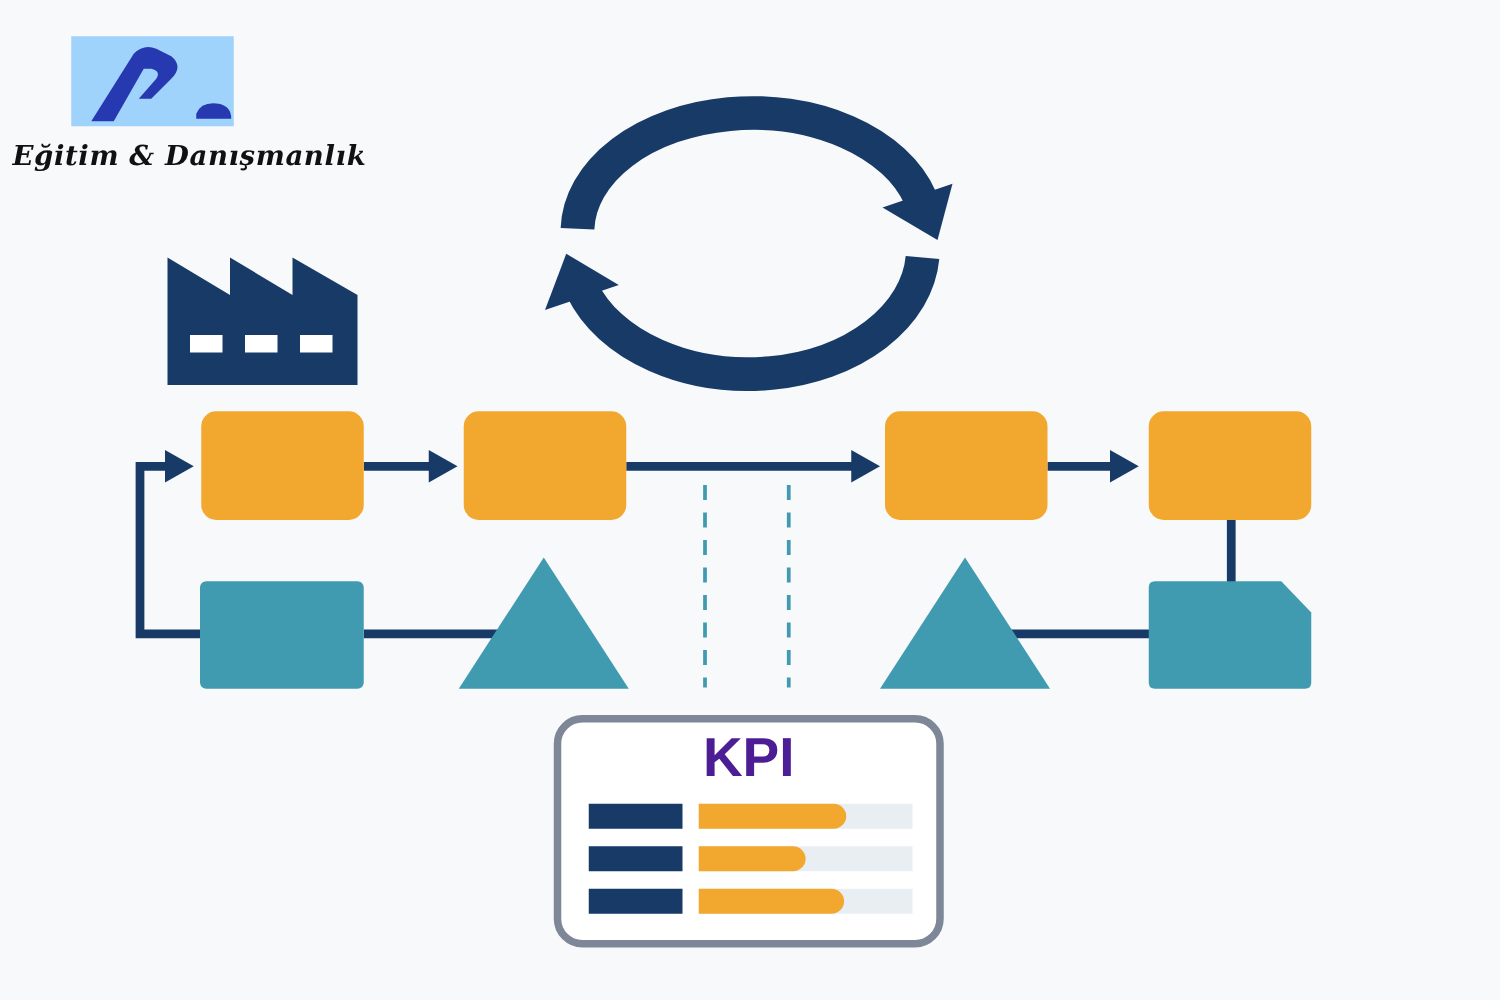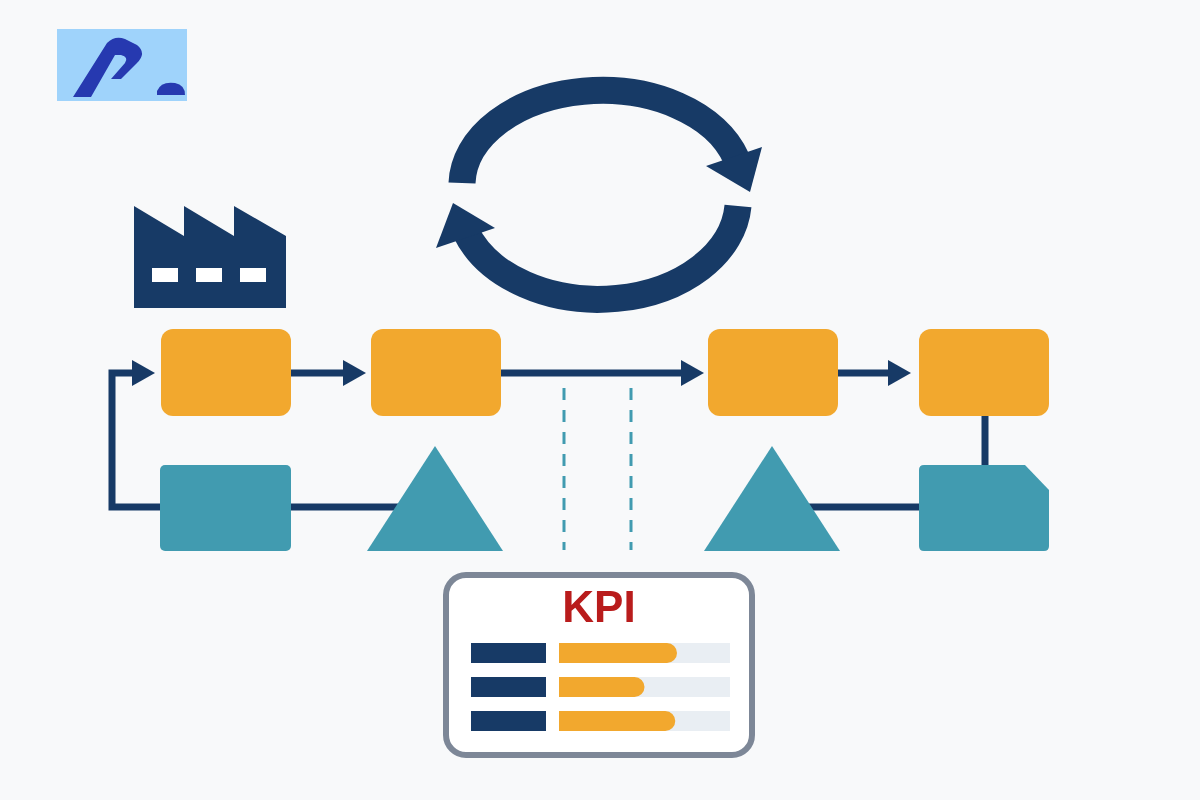--- a/index.html
+++ b/index.html
@@ -2,33 +2,34 @@
 <html><head>
 <meta charset="utf-8">
 <style>
   html,body{margin:0;padding:0;background:#f8f9fa;}
   body{width:1200px;height:800px;position:relative;overflow:hidden;font-family:"Liberation Sans",sans-serif;}
   #stage{position:absolute;left:0;top:0;width:1200px;height:800px;}
   .logo-box{position:absolute;left:57px;top:29px;width:130px;height:72px;background:#9fd3fb;}
   .logo-text{position:absolute;left:10px;font-family:"DejaVu Serif",serif;font-style:italic;font-weight:bold;font-size:22px;color:#111;letter-spacing:0.5px;}
   .logo-l1{top:112px;}
   .logo-l2{top:144px;}
-  .kpi-title{position:absolute;left:446px;top:582px;width:306px;text-align:center;font-family:"Liberation Sans",sans-serif;font-weight:bold;font-size:44px;color:#b91c1c;}
+  .kpi-title{position:absolute;left:446px;top:582px;width:306px;text-align:center;font-family:"Liberation Sans",sans-serif;font-weight:bold;font-size:44px;color:#4c1d95;}
 </style>
 </head>
 <body>
 
 <div id="stage">
 
   <div class="logo-box">
     <svg width="130" height="72" viewBox="0 0 130 72">
       <path d="M16 68 L50 14 Q58 6 68 10 L80 16 Q90 24 80 34 L64 50 L54 50 L68 34 Q72 28 64 26 L58 26 L34 68 Z" fill="#2639b0"></path>
       <path d="M100 62 Q104 52 118 54 Q128 56 128 66 L100 66 Z" fill="#2639b0"></path>
     </svg>
   </div>
+  <div class="logo-text logo-l1">Eğitim &amp; Danışmanlık</div>
 
   <svg width="1200" height="800" style="position:absolute;left:0;top:0;">
 
     <g>
       <path d="M134 308 L134 206 L184 236 L184 206 L234 236 L234 206 L286 236 L286 308 Z" fill="#173a66"></path>
       <rect x="152" y="268" width="26" height="14" fill="#fff"></rect>
       <rect x="196" y="268" width="26" height="14" fill="#fff"></rect>
       <rect x="240" y="268" width="26" height="14" fill="#fff"></rect>
     </g>
 

